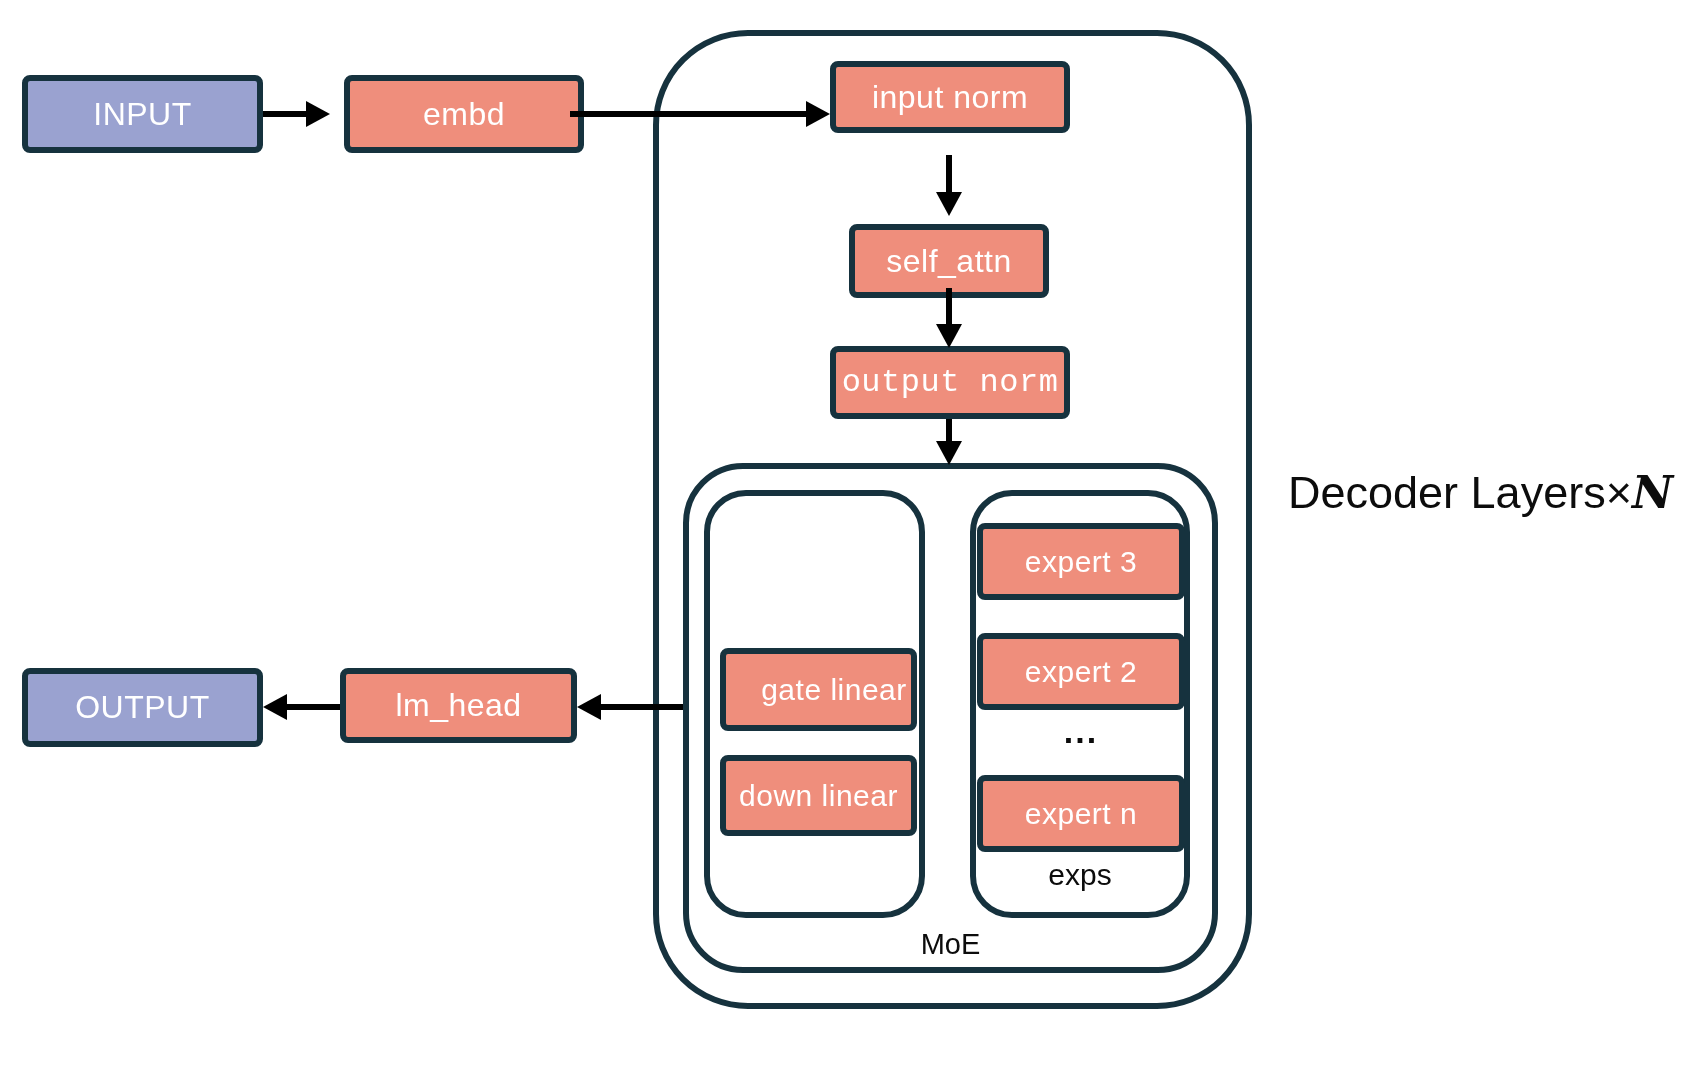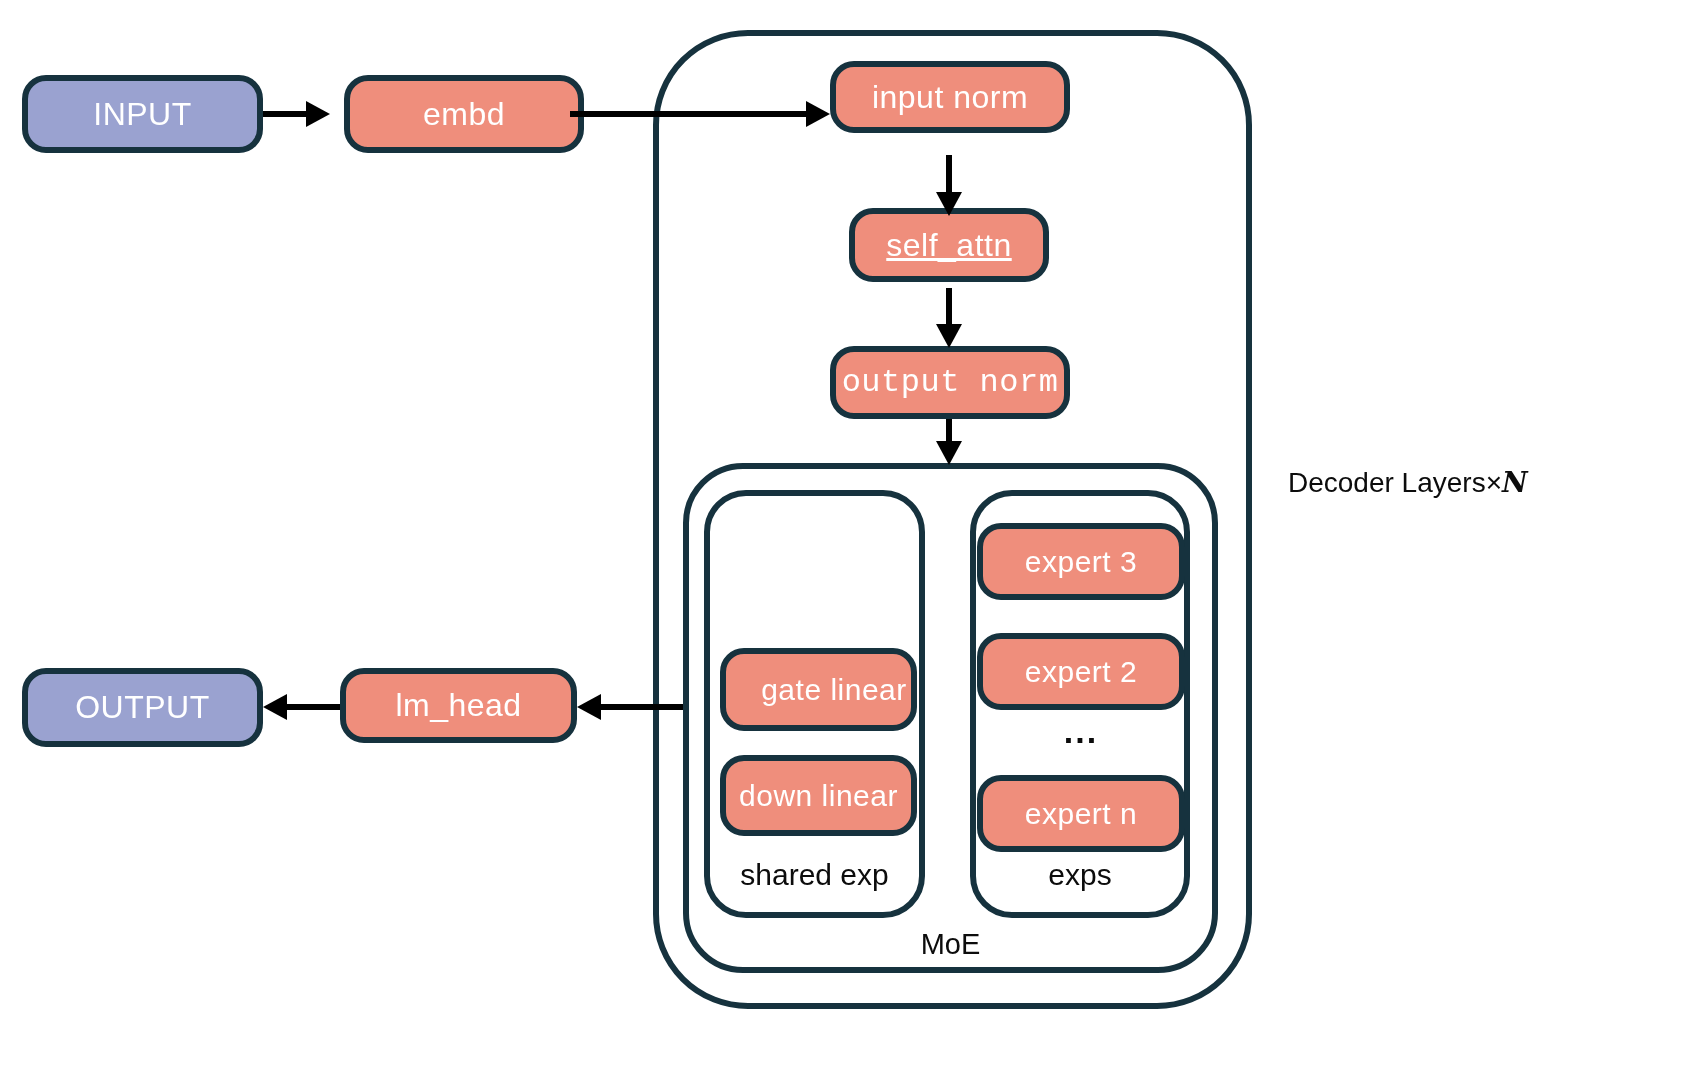--- a/index.html
+++ b/index.html
@@ -19,35 +19,35 @@
   }
   #decoder-box{left:653px;top:30px;width:599px;height:979px;border-radius:95px;}
   #moe-box{left:683px;top:463px;width:535px;height:510px;border-radius:60px;}
   #shared-box{left:704px;top:490px;width:221px;height:428px;border-radius:42px;}
   #exps-box{left:970px;top:490px;width:220px;height:428px;border-radius:42px;}
 
   
   .node{
     position:absolute;
     border:6px solid var(--navy);
-    border-radius:24px;
+    border-radius:8px;
     box-sizing:border-box;
     display:flex;align-items:center;justify-content:center;
     color:#ffffff;
     font-size:32px;
     letter-spacing:0.5px;
     white-space:nowrap;
   }
   .salmon{background:var(--salmon);}
   .purple{background:var(--purple);}
 
   #node-input {left:22px; top:75px; width:241px;height:78px;}
   #node-embd  {left:330px;top:75px; width:240px;height:78px;margin-left:14px;}
   #node-input-norm {left:830px;top:61px; width:240px;height:72px;}
-  #node-self-attn  {left:849px;top:208px;width:200px;height:74px;text-decoration:underline;}
+  #node-self-attn  {left:849px;top:224px;width:200px;height:74px;}
   #node-output-norm{left:830px;top:346px;width:240px;height:73px;font-family:Liberation Mono, monospace;}
   #node-output {left:22px; top:668px;width:241px;height:79px;}
   #node-lm-head{left:340px;top:668px;width:237px;height:75px;text-align:right;}
 
   #node-up-linear  {left:720px;top:544px;width:197px;height:79px;font-size:30px;}
   #node-gate-linear{left:720px;top:648px;width:197px;height:83px;font-size:30px;padding-left:31px;}
   #node-down-linear{left:720px;top:755px;width:197px;height:81px;font-size:30px;}
   #node-expert-1{left:977px;top:523px;width:208px;height:77px;font-size:30px;}
   #node-expert-2{left:977px;top:633px;width:208px;height:77px;font-size:30px;}
   #node-expert-n{left:977px;top:775px;width:208px;height:77px;font-size:30px;}
@@ -62,21 +62,21 @@
   }
   #label-shared{left:704px;top:858px;width:221px;}
   #label-exps{left:970px;top:858px;width:220px;}
   #label-moe{left:683px;top:928px;width:535px;font-size:29px;}
   #label-dots{left:977px;top:712px;width:208px;font-weight:bold;font-size:34px;letter-spacing:2px;}
 
   #decoder-annotation{
     position:absolute;
     left:1288px;top:466px;
     color:#0c0c0c;
-    font-size:28px;
+    font-size:45px;
     white-space:nowrap;
   }
   #decoder-annotation .n-italic{
     font-family:"DejaVu Serif", serif;
     font-style:italic;
     font-weight:bold;
   }
 
   
   .h-line,.v-line{position:absolute;background:#000000;}
@@ -126,21 +126,20 @@
   <div class="node salmon" id="node-output-norm">output norm</div>
   <div class="node purple" id="node-output">OUTPUT</div>
   <div class="node salmon" id="node-lm-head">lm_head</div>
 
   <div class="node salmon" id="node-gate-linear">gate linear</div>
   <div class="node salmon" id="node-down-linear">down linear</div>
   <div class="node salmon" id="node-expert-1">expert 3</div>
   <div class="node salmon" id="node-expert-2">expert 2</div>
   <div class="node salmon" id="node-expert-n">expert n</div>
 
-  <div class="group-label" id="label-shared">shared exp</div>
   <div class="group-label" id="label-exps">exps</div>
   <div class="group-label" id="label-moe">MoE</div>
   <div class="group-label" id="label-dots">...</div>
 
   <div id="decoder-annotation">
     <span>Decoder Layers×</span><span class="n-italic">N</span>
   </div>
 
   <div class="h-line" id="a1-line"></div>
   <div class="head head-right" id="a1-head"></div>

